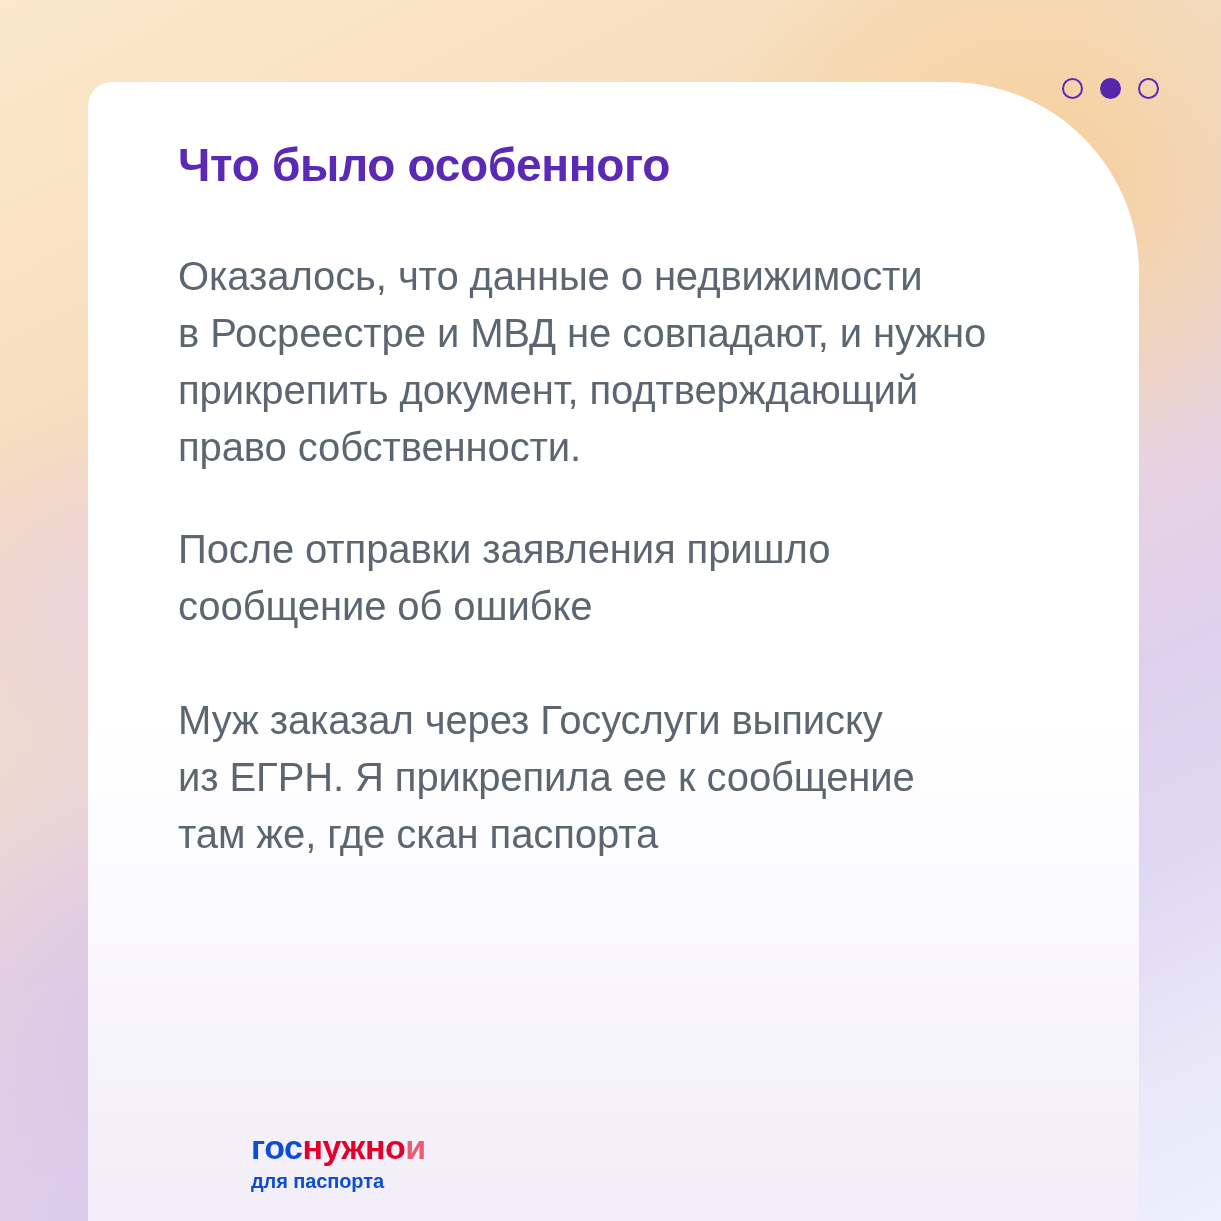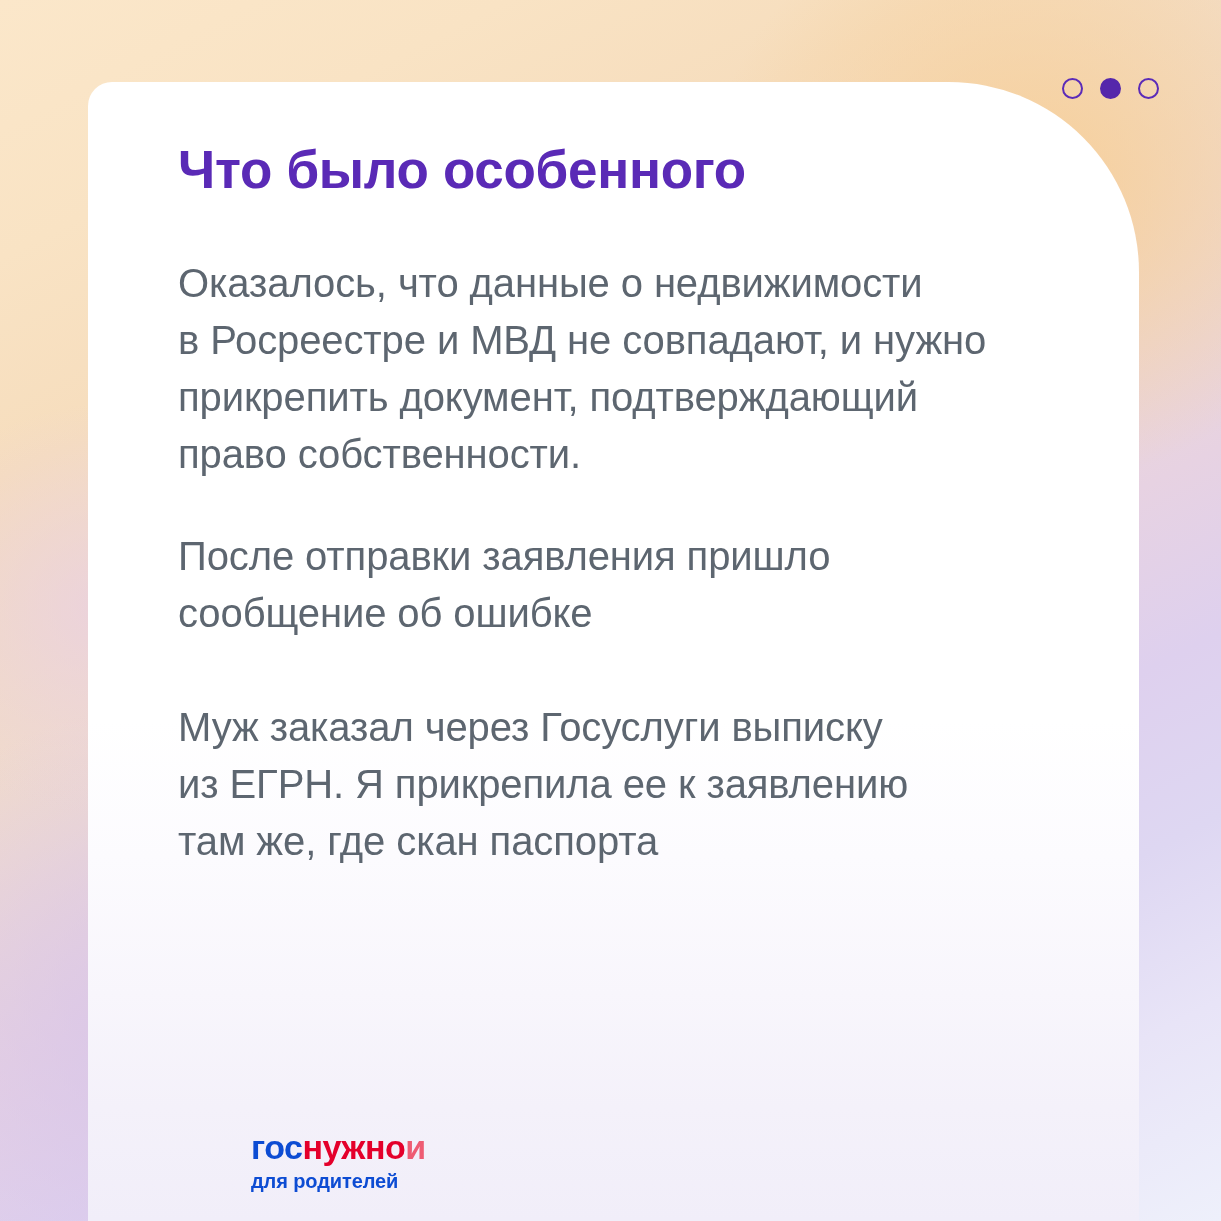--- a/index.html
+++ b/index.html
@@ -94,21 +94,21 @@
 
   
   #content {
     position: absolute;
     left: 90px;
     top: 58px;
     right: 60px;
   }
   #title {
     margin: 0;
-    font-size: 53px;
+    font-size: 46px;
     font-weight: 700;
     line-height: 1.12;
     letter-spacing: -0.3px;
     color: #5a2ab6;
     white-space: nowrap;
   }
   .para {
     margin: 0;
     font-size: 40px;
     line-height: 57px;
@@ -166,26 +166,26 @@
 
       <p class="para" id="p2">Оказалось, что данные о недвижимости
 в Росреестре и МВД не совпадают, и нужно
 прикрепить документ, подтверждающий
 право собственности.</p>
 
       <p class="para" id="p1">После отправки заявления пришло
 сообщение об ошибке</p>
 
       <p class="para" id="p3">Муж заказал через Госуслуги выписку
-из ЕГРН.  Я прикрепила ее к заявлению
+из ЕГРН.  Я прикрепила ее к сообщение
 там же, где скан паспорта</p>
 
     </div>
 
     <div id="logo">
       <div id="logo-word">
         <span id="logo-gos">гос</span><span id="logo-uslug">нужно</span><span id="logo-i">и</span>
       </div>
-      <div id="logo-sub">для родителей</div>
+      <div id="logo-sub">для паспорта</div>
     </div>
   </div>
 
 </div>
 
 </body></html>

